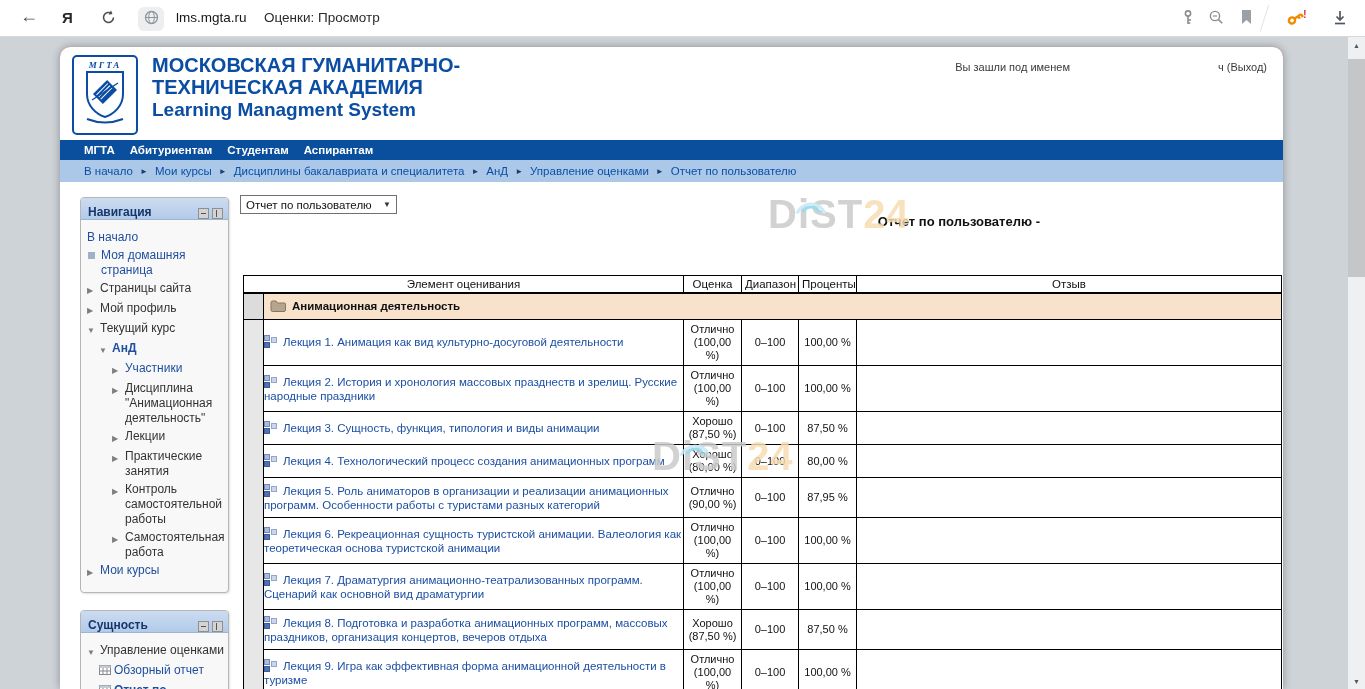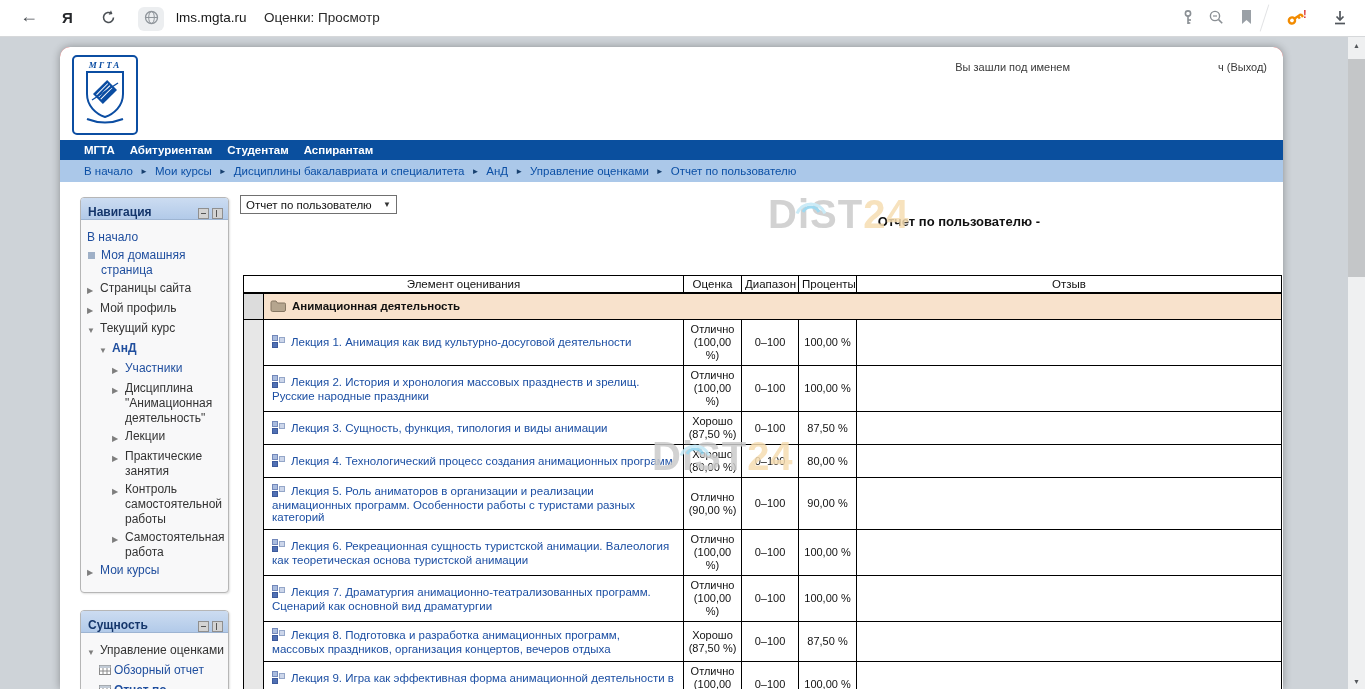--- a/index.html
+++ b/index.html
@@ -84,21 +84,21 @@
   .wm1{left:528px;top:10px;}
   .wm2{left:412px;top:252px;}
 
   
   .grade-table{position:absolute;left:3px;top:93px;width:1038px;border-collapse:collapse;table-layout:fixed;font-size:11.5px;color:#111;background:#fff;z-index:2;}
   .grade-table th,.grade-table td{border:1px solid #000;}
   .grade-table thead th{font-weight:normal;padding:2px 3px;background:#fff;border-bottom:2px solid #000;}
   td.ind{background:#e7e7e7;}
   td.cat-ind{background:#dcdcdc;}
   td.cat-name{background:#f8e2cc;font-weight:bold;padding:5px 6px;}
-  td.name{padding:6px 8px;background:#fff;}
+  td.name{padding:6px 0;background:#fff;}
   td.name a{color:#1c4fa3;text-decoration:none;cursor:pointer;}
   td.c{text-align:center;vertical-align:middle;padding:3px 2px;font-size:11px;line-height:13px;}
   .t-ic{display:inline-block;vertical-align:-2px;margin-right:6px;}
 </style>
 </head>
 <body>
 
 <div class="screen">
 
   <div class="chrome">
@@ -164,20 +164,25 @@
               <g transform="rotate(-45 23 22)">
                 <rect x="13" y="15" width="20" height="14" fill="#0b4da2"></rect>
                 <line x1="15" y1="18" x2="31" y2="18" stroke="#fff"></line>
                 <line x1="15" y1="21" x2="31" y2="21" stroke="#fff"></line>
                 <line x1="15" y1="24" x2="31" y2="24" stroke="#fff"></line>
               </g>
               <path d="M10 30 L36 13" stroke="#0b4da2" stroke-width="1.4"></path>
               <path d="M5 49 Q23 56 41 49" fill="none" stroke="#0b4da2" stroke-width="2"></path>
             </svg></span>
       </div>
+      <div class="site-title">
+        <div class="l1">МОСКОВСКАЯ ГУМАНИТАРНО-</div>
+        <div class="l2">ТЕХНИЧЕСКАЯ АКАДЕМИЯ</div>
+        <div class="lms">Learning Managment System</div>
+      </div>
       <div class="login-info">
         <span>Вы зашли под именем</span><span class="login-gap"></span><span class="logout">ч (Выход)</span>
       </div>
     </div>
 
     <div class="topnav" id="topnav">
         <span class="nav-link">МГТА</span>
         <span class="nav-link">Абитуриентам</span>
         <span class="nav-link">Студентам</span>
         <span class="nav-link">Аспирантам</span>
@@ -397,21 +402,21 @@
                 <td class="name"><span class="t-ic"><svg width="13" height="13" viewBox="0 0 13 13">
                       <rect x="0.5" y="0.5" width="5" height="5" fill="#a9bcde" stroke="#7388ba"></rect>
                       <rect x="0.5" y="7.5" width="5" height="5" fill="#5070b4" stroke="#3c5a9c"></rect>
                       <rect x="7.5" y="2.5" width="5" height="5" fill="#ccd6ea" stroke="#94a6c8"></rect>
                     </svg></span><a>Лекция 5. Роль аниматоров в организации и реализации анимационных программ. Особенности работы с туристами разных категорий</a></td>
                 <td class="c">
                   <div>Отлично</div>
                   <div>(90,00 %)</div>
                 </td>
                 <td class="c">0–100</td>
-                <td class="c">90,00 %</td>
+                <td class="c">87,95 %</td>
                 <td></td>
               </tr>
               <tr>
                 <td class="name"><span class="t-ic"><svg width="13" height="13" viewBox="0 0 13 13">
                       <rect x="0.5" y="0.5" width="5" height="5" fill="#a9bcde" stroke="#7388ba"></rect>
                       <rect x="0.5" y="7.5" width="5" height="5" fill="#5070b4" stroke="#3c5a9c"></rect>
                       <rect x="7.5" y="2.5" width="5" height="5" fill="#ccd6ea" stroke="#94a6c8"></rect>
                     </svg></span><a>Лекция 6. Рекреационная сущность туристской анимации. Валеология как теоретическая основа туристской анимации</a></td>
                 <td class="c">
                   <div>Отлично</div>

